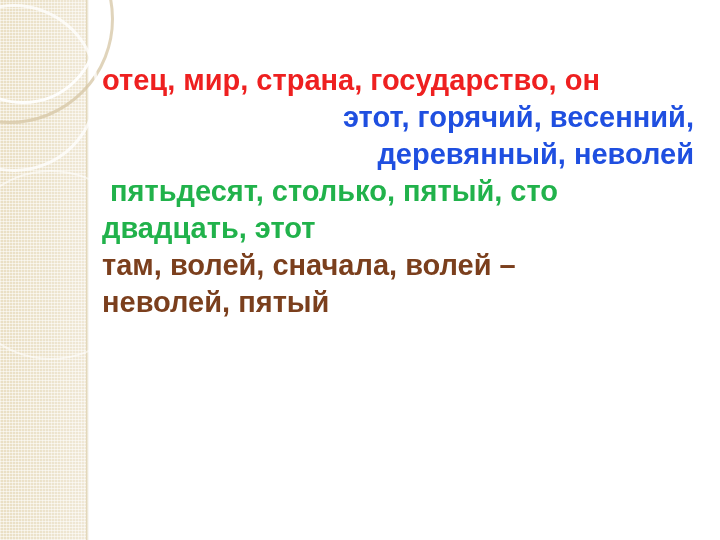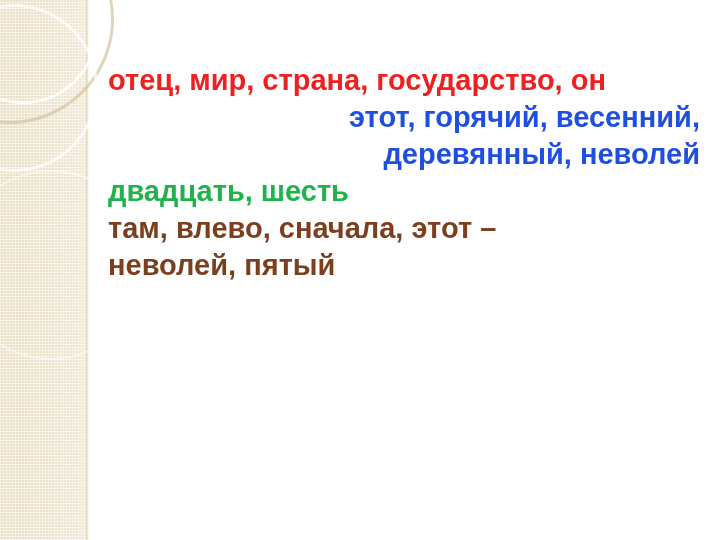--- a/index.html
+++ b/index.html
@@ -85,21 +85,21 @@
     top: 170px;
     width: 190px;
     height: 190px;
     border-radius: 50%;
     border: 2px solid rgba(255,255,255,0.55);
     box-sizing: border-box;
   }
 
   .content {
     position: absolute;
-    left: 108px;
+    left: 102px;
     top: 62px;
     width: 592px;
   }
   .line {
     font-size: 29px;
     font-weight: bold;
     line-height: 37px;
     letter-spacing: 0px;
     white-space: pre-wrap;
   }
@@ -117,18 +117,19 @@
   <div class="side-band-edge"></div>
   <div class="ring ring-3"></div>
   <div class="ring ring-1"></div>
   <div class="ring ring-2"></div>
   <div class="arc-soft"></div>
 
   <div class="content">
     <div class="line g-red">отец, мир, страна, государство, он</div>
     <div class="line g-blue">этот, горячий, весенний,</div>
     <div class="line g-blue">деревянный, неволей</div>
-    <div class="line g-green">двадцать, шесть</div>
-    <div class="line g-brown">там, влево, сначала, этот –</div>
+    <div class="line g-green"> пятьдесят, столько, пятый, сто</div>
+    <div class="line g-green">двадцать, этот</div>
+    <div class="line g-brown">там, волей, сначала, волей –</div>
     <div class="line g-brown">неволей, пятый</div>
   </div>
 
 </div>
 
 </body></html>

